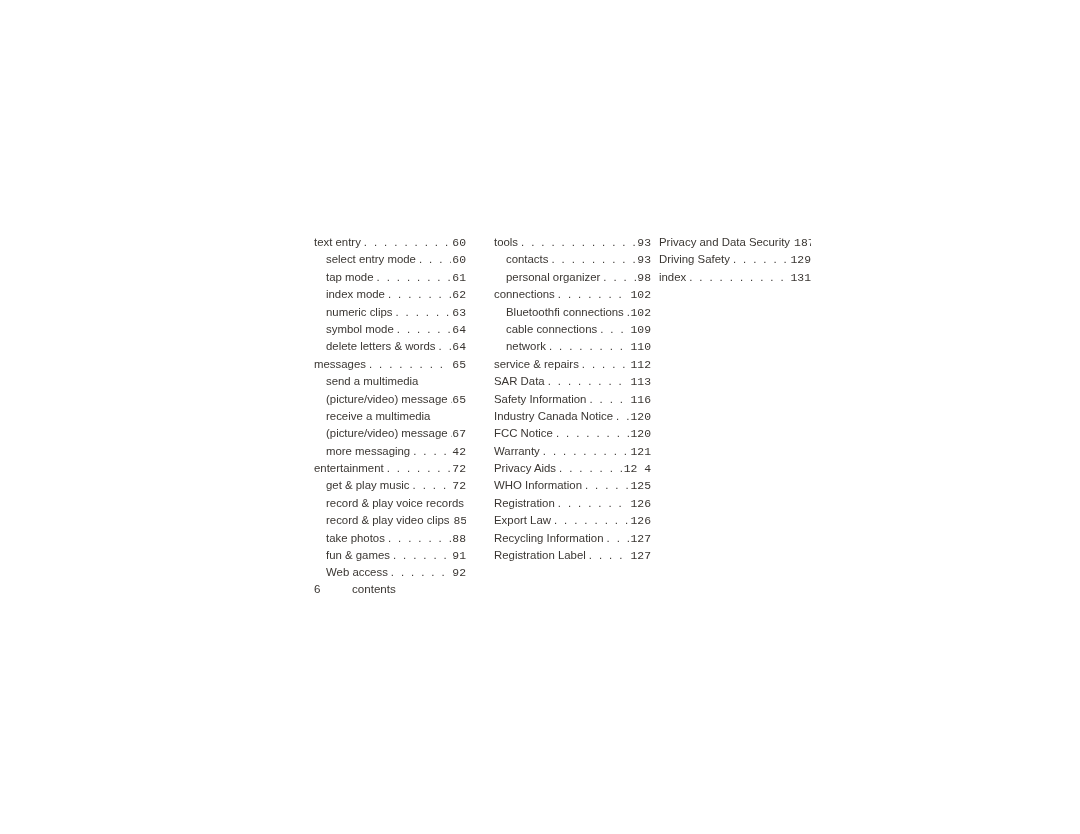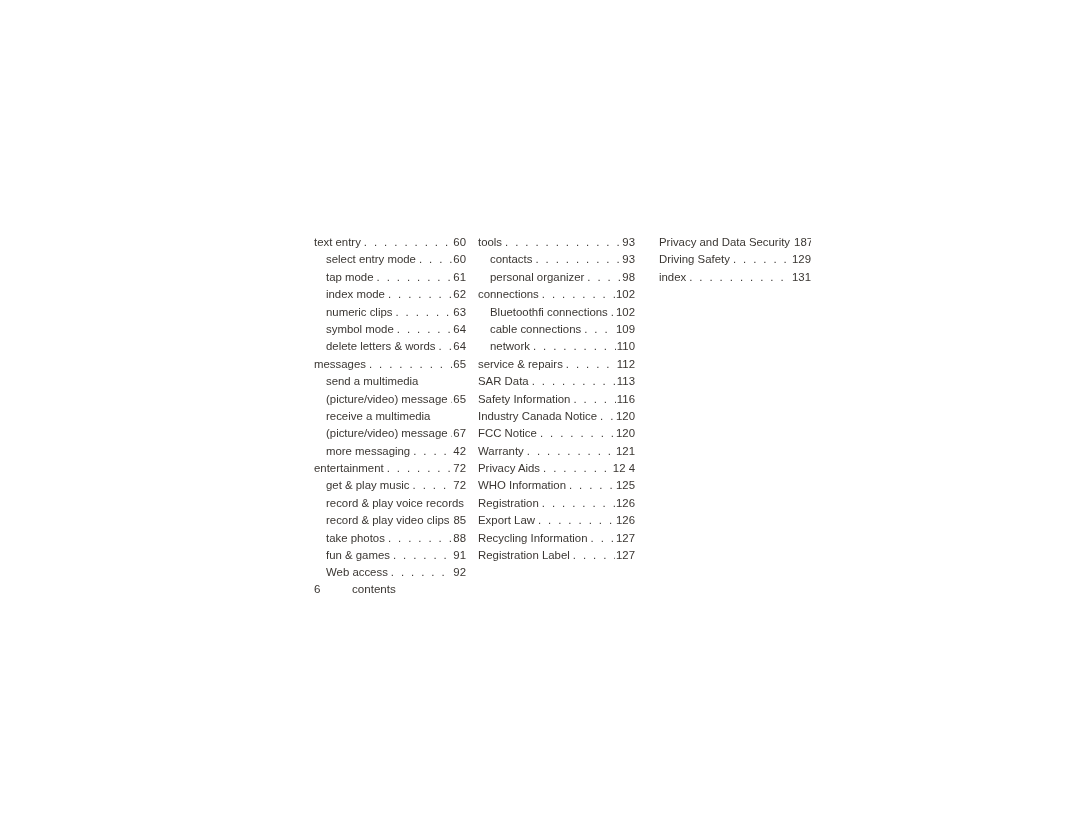--- a/index.html
+++ b/index.html
@@ -33,21 +33,21 @@
     left: 286px;
     top: 234px;
     width: 500px;
   }
 
   .toc-col {
     position: absolute;
     top: 0;
   }
   .toc-col.col-1 { left: 0px;   width: 152px; }
-  .toc-col.col-2 { left: 164px; width: 157px; }
+  .toc-col.col-2 { left: 180px; width: 157px; }
   .toc-col.col-3 { left: 345px; width: 152px; }
 
   .toc-entry {
     display: flex;
     align-items: baseline;
     height: 17.4px;
     line-height: 17.4px;
     font-size: 11.4px;
     color: #3a3632;
     white-space: nowrap;
@@ -72,20 +72,21 @@
   }
   .entry-leader::before {
     content: ". . . . . . . . . . . . . . . . . . . . . . . . . . . . . . . .";
   }
   .entry-leader.none::before {
     content: "";
   }
   .entry-page {
     flex: 0 0 auto;
     text-align: center;
+    font-family: Liberation Mono, monospace;
   }
 
   
   .footer {
     position: absolute;
     left: 286px;
     top: 582px;
     width: 300px;
     height: 16px;
     display: flex;

